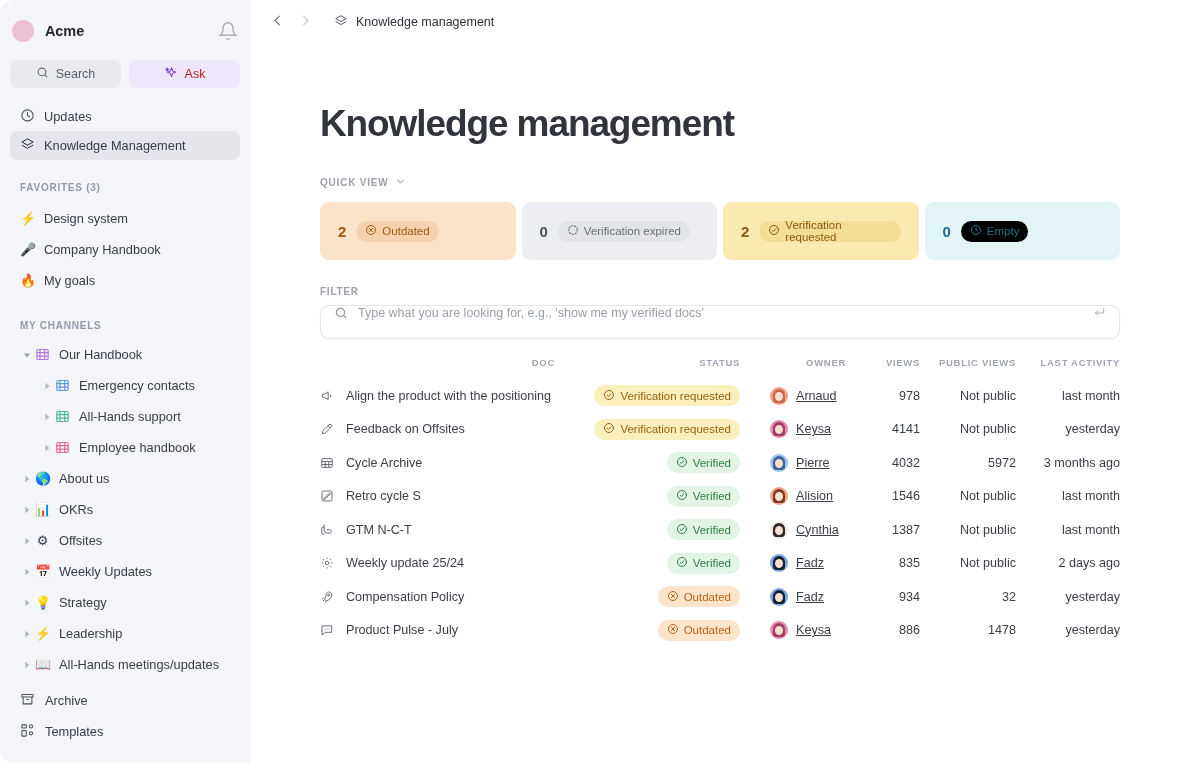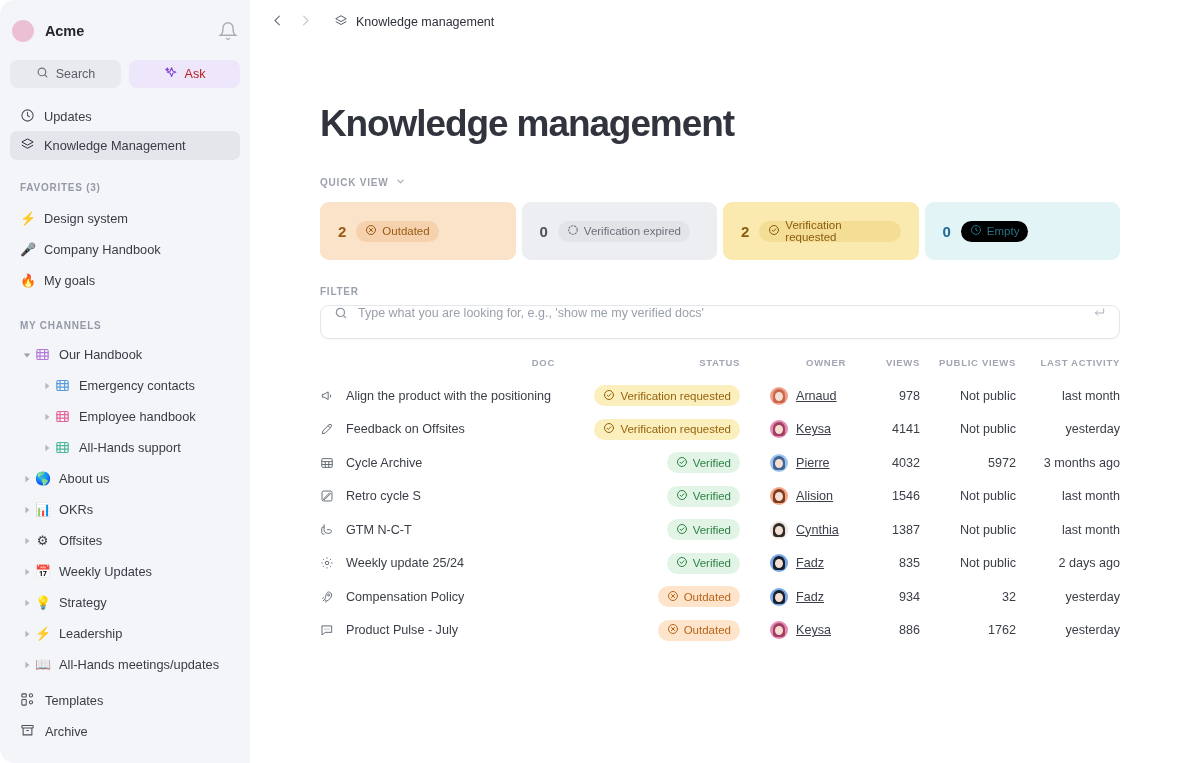--- a/index.html
+++ b/index.html
@@ -344,41 +344,41 @@
           </span>
           <span>Emergency contacts</span>
         </div>
         <div class="tree-item lvl1">
           <span class="caret">
             <svg width="8" height="8" viewBox="0 0 10 10">
               <path d="M3 1v8l5-4z" fill="#b2b7c0"></path>
             </svg>
           </span>
           <span class="tree-ico">
+            <svg width="15" height="15" viewBox="0 0 24 24" fill="none" stroke="#4fb79a" stroke-width="1.9" stroke-linecap="round">
+              <rect x="3" y="4" width="18" height="16" rx="2"></rect>
+              <path d="M3 9h18M3 14.5h18M8 4v16M15.5 4v16"></path>
+            </svg>
+          </span>
+          <span>All-Hands support</span>
+        </div>
+        <div class="tree-item lvl1">
+          <span class="caret">
+            <svg width="8" height="8" viewBox="0 0 10 10">
+              <path d="M3 1v8l5-4z" fill="#b2b7c0"></path>
+            </svg>
+          </span>
+          <span class="tree-ico">
             <svg width="15" height="15" viewBox="0 0 24 24" fill="none" stroke="#e5629b" stroke-width="1.9" stroke-linecap="round">
               <rect x="3" y="4" width="18" height="16" rx="2"></rect>
               <path d="M3 9h18M3 14.5h18M8 4v16M15.5 4v16"></path>
             </svg>
           </span>
           <span>Employee handbook</span>
         </div>
-        <div class="tree-item lvl1">
-          <span class="caret">
-            <svg width="8" height="8" viewBox="0 0 10 10">
-              <path d="M3 1v8l5-4z" fill="#b2b7c0"></path>
-            </svg>
-          </span>
-          <span class="tree-ico">
-            <svg width="15" height="15" viewBox="0 0 24 24" fill="none" stroke="#4fb79a" stroke-width="1.9" stroke-linecap="round">
-              <rect x="3" y="4" width="18" height="16" rx="2"></rect>
-              <path d="M3 9h18M3 14.5h18M8 4v16M15.5 4v16"></path>
-            </svg>
-          </span>
-          <span>All-Hands support</span>
-        </div>
         <div class="tree-item lvl0">
           <span class="caret">
             <svg width="8" height="8" viewBox="0 0 10 10">
               <path d="M3 1v8l5-4z" fill="#b2b7c0"></path>
             </svg>
           </span>
           <span class="tree-ico">
             <span class="emoji">🌎</span>
           </span>
           <span>About us</span>
@@ -445,40 +445,40 @@
             </svg>
           </span>
           <span class="tree-ico">
             <span class="emoji">📖</span>
           </span>
           <span>All-Hands meetings/updates</span>
         </div>
       </div>
 
     <div class="sb-bottom">
+      <div class="bottom-item">
+        <span>
+          <svg width="15" height="15" viewBox="0 0 24 24" fill="none" stroke="#4a4f59" stroke-width="1.7" stroke-linejoin="round">
+            <rect x="3" y="4" width="18" height="4" rx="1"></rect>
+              <path d="M5 8v11h14V8"></path>
+              <path d="M10 12h4"></path>
+          </svg>
+        </span>
+        <span>Archive</span>
+      </div>
       <div class="bottom-item">
         <span>
           <svg width="15" height="15" viewBox="0 0 24 24" fill="none" stroke="#4a4f59" stroke-width="1.7">
             <rect x="3" y="3" width="7" height="5" rx="1"></rect>
               <rect x="3" y="12" width="7" height="9" rx="1"></rect>
             <circle cx="17.5" cy="5.5" r="2.6"></circle>
               <circle cx="17.5" cy="16.5" r="2.6"></circle>
           </svg>
         </span>
         <span>Templates</span>
-      </div>
-      <div class="bottom-item">
-        <span>
-          <svg width="15" height="15" viewBox="0 0 24 24" fill="none" stroke="#4a4f59" stroke-width="1.7" stroke-linejoin="round">
-            <rect x="3" y="4" width="18" height="4" rx="1"></rect>
-              <path d="M5 8v11h14V8"></path>
-              <path d="M10 12h4"></path>
-          </svg>
-        </span>
-        <span>Archive</span>
       </div>
     </div>
   </aside>
 
   <section class="main">
 
     <div class="topbar">
       <div class="navbtn">
         <span>
           <svg width="15" height="15" viewBox="0 0 24 24" fill="none" stroke="currentColor" stroke-width="1.9" stroke-linecap="round" stroke-linejoin="round">
@@ -836,21 +836,21 @@
               <td class="c-owner col-owner">
                 <span class="owner-cell">
                   <span class="avatar" style="background:#e48ab1">
                     <span class="hair" style="background:#9e3f63"></span>
                     <span class="face"></span>
                   </span>
                   <span>Keysa</span>
                 </span>
               </td>
               <td class="col-views">886</td>
-              <td class="col-public">1762</td>
+              <td class="col-public">1478</td>
               <td class="col-last">yesterday</td>
             </tr>
           </tbody>
       </table>
 
     </div>
   </section>
 </div>
 
 </body></html>

